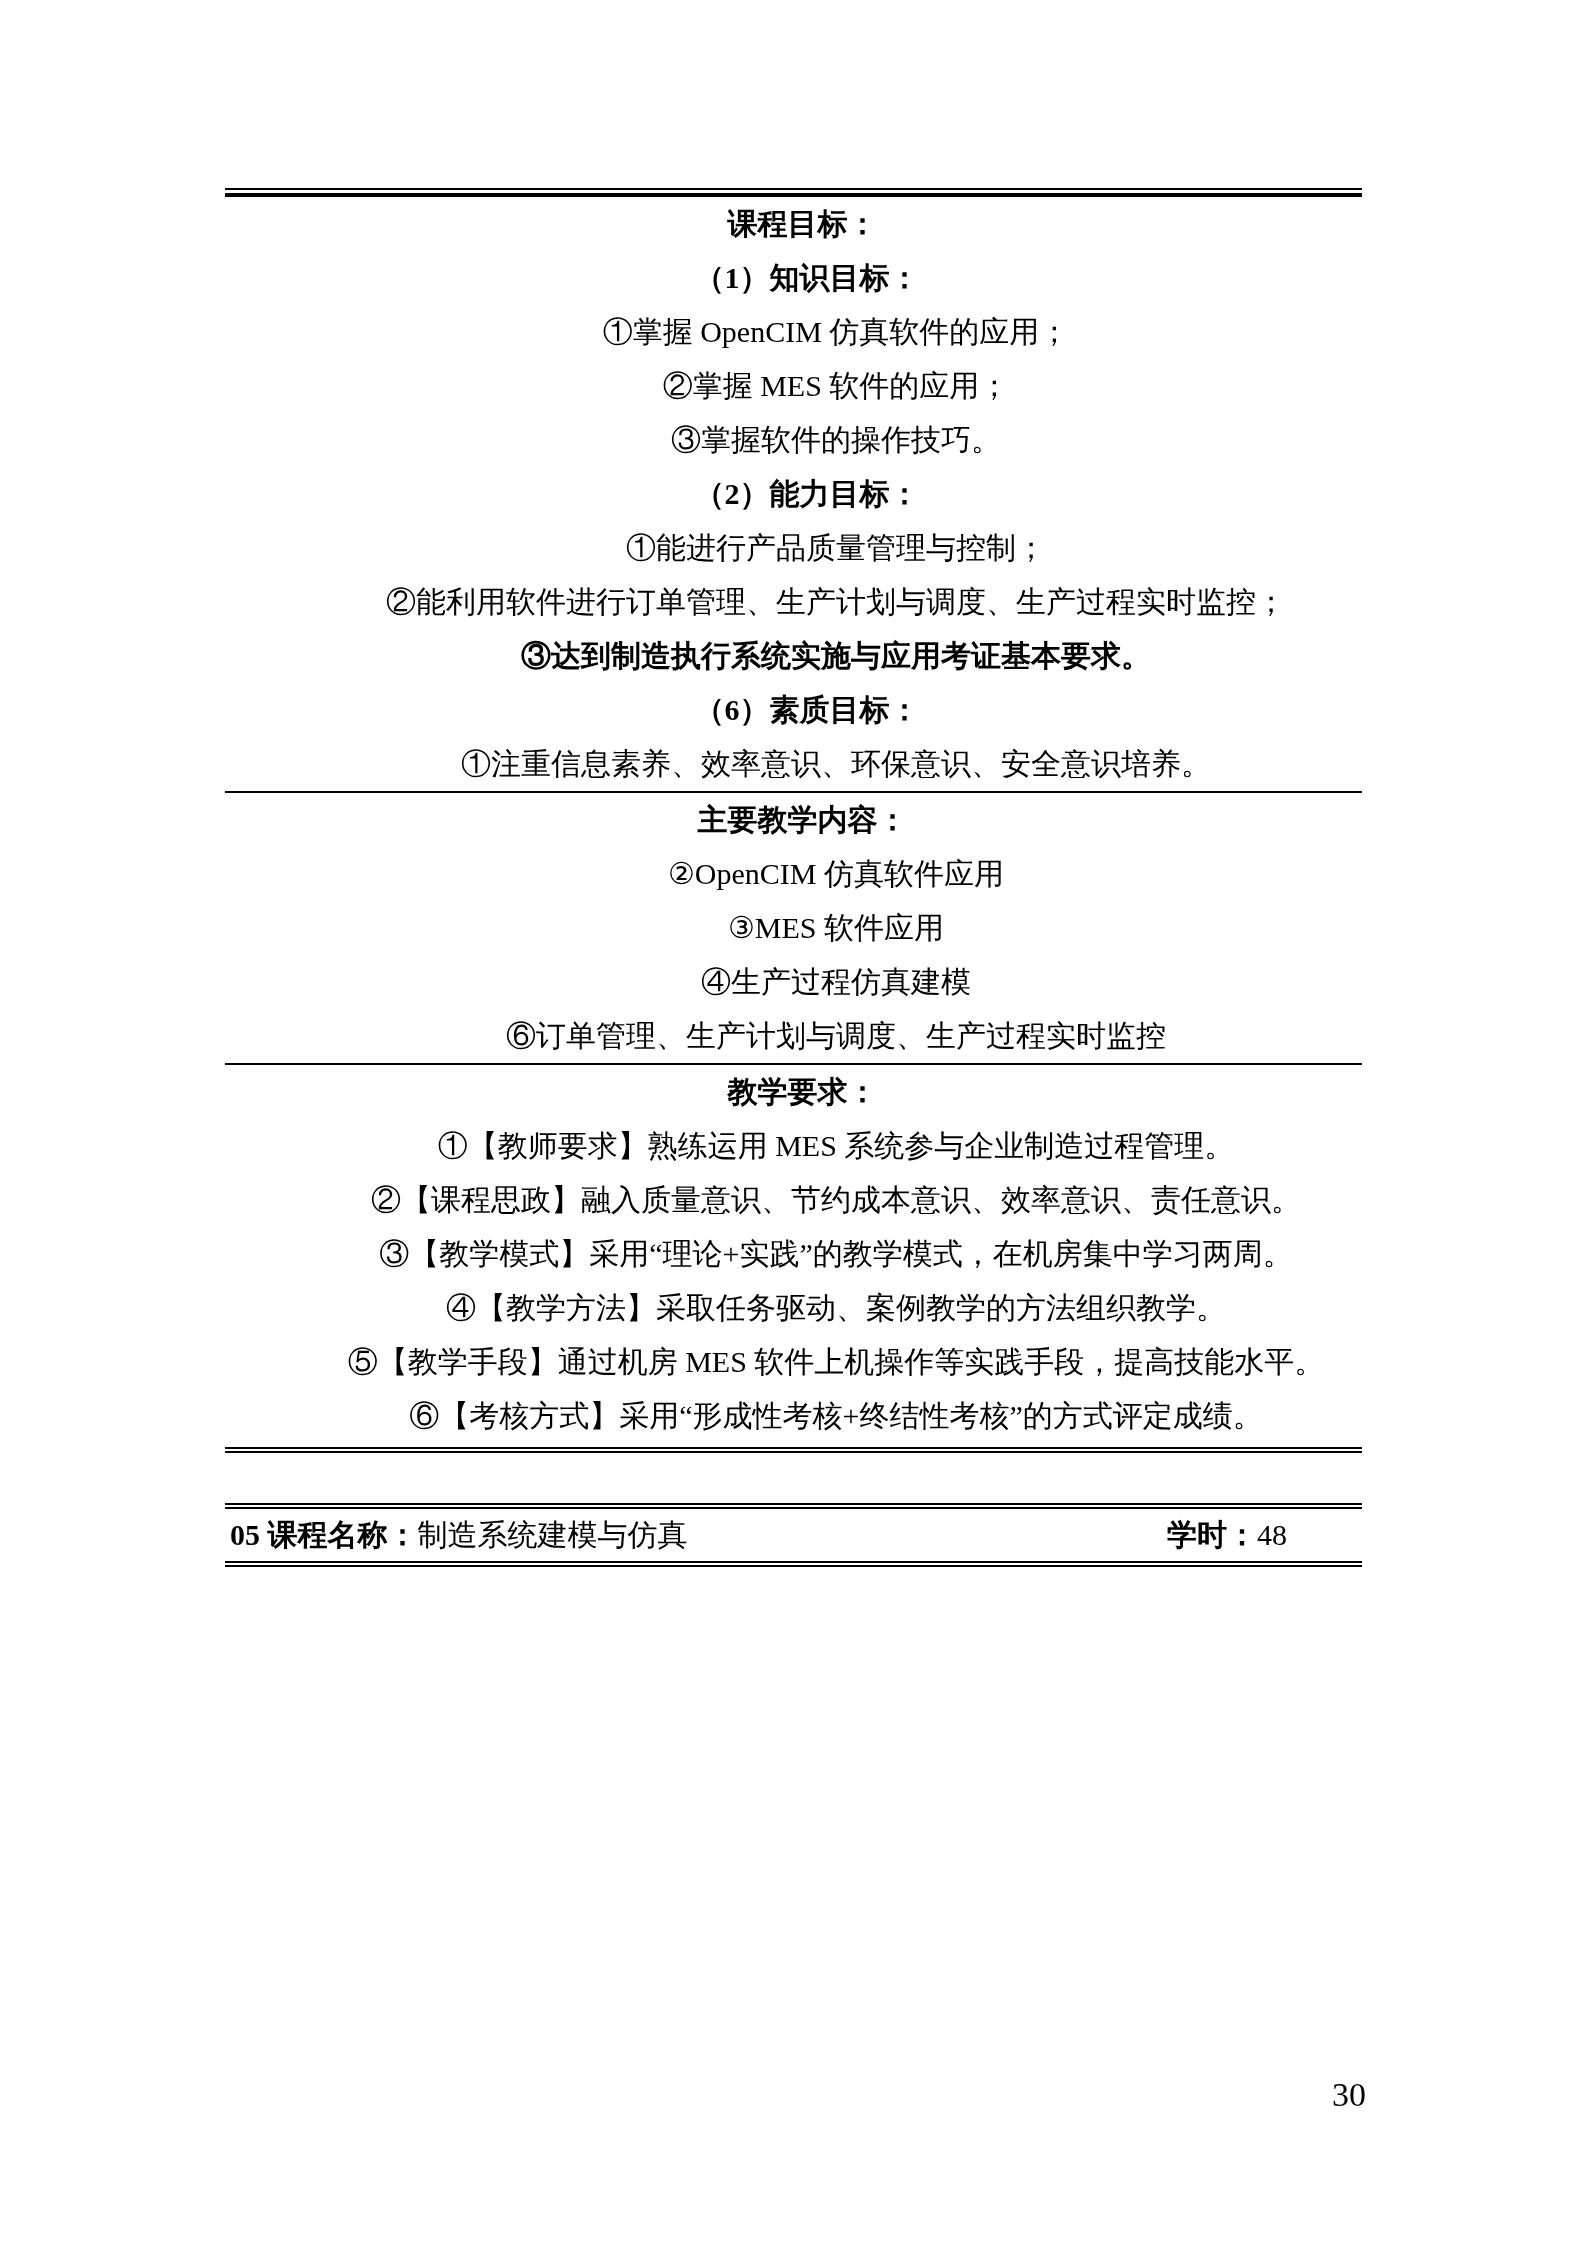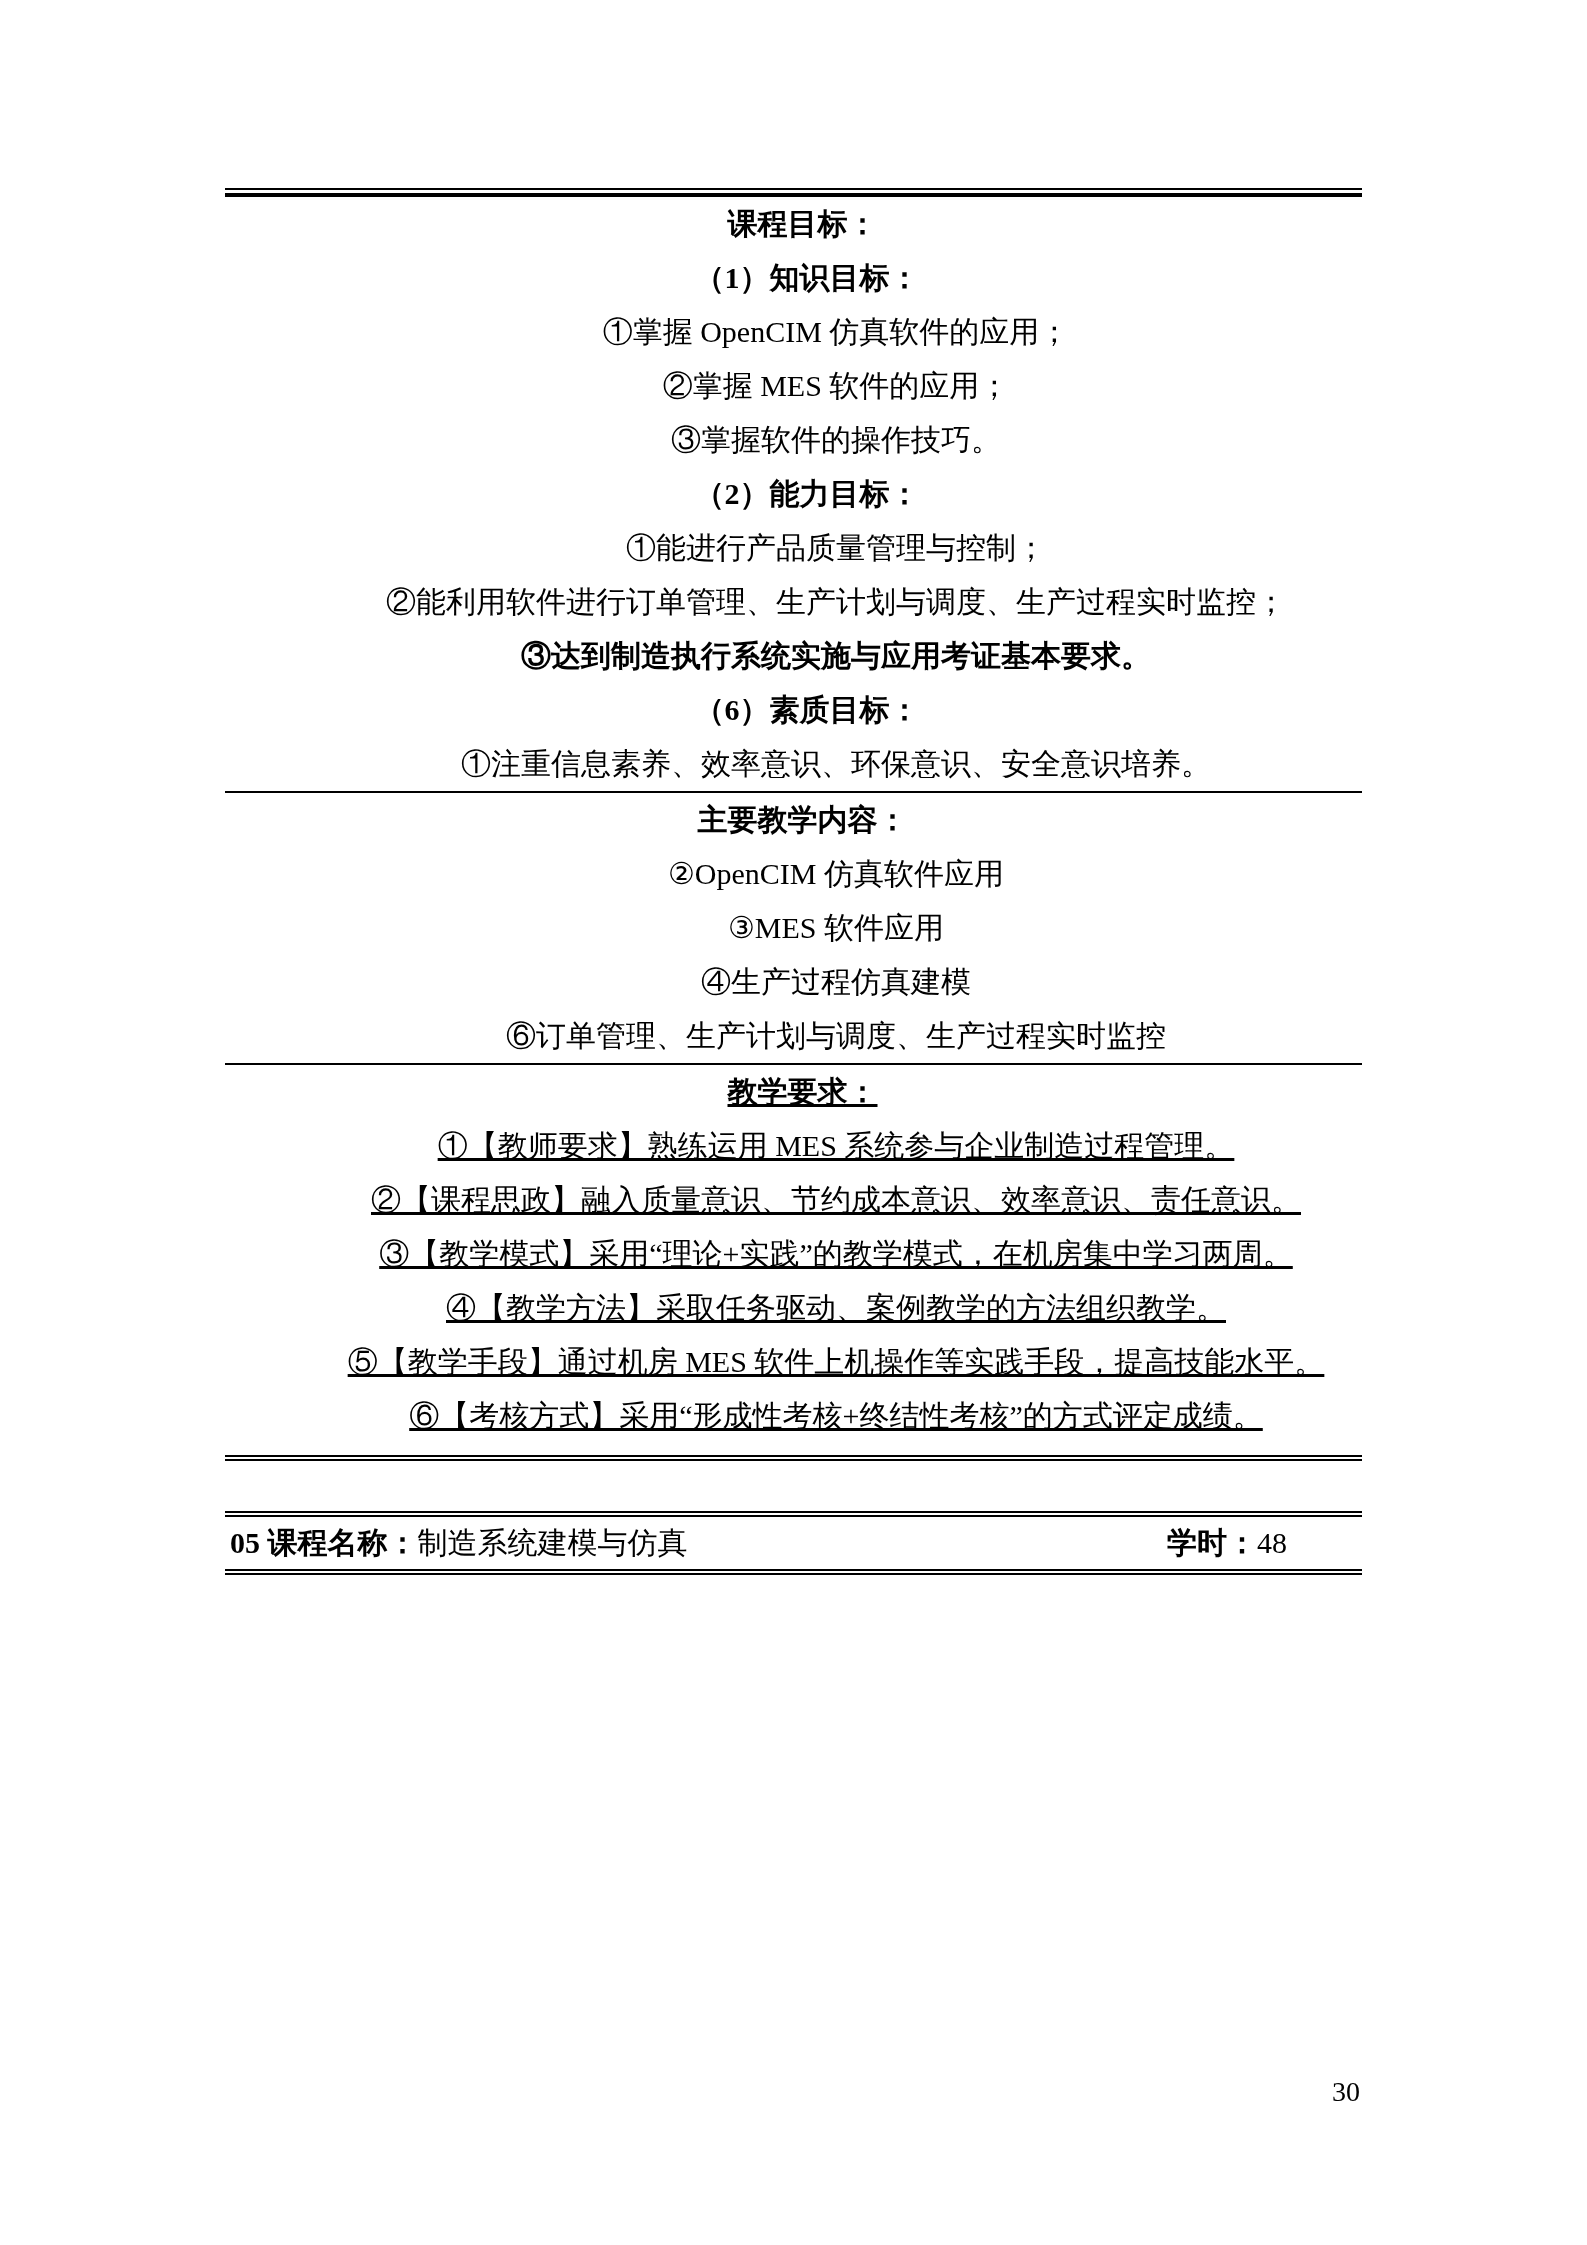--- a/index.html
+++ b/index.html
@@ -25,21 +25,21 @@
   .section { font-size: 30px; }
   .line {
     height: 54px; line-height: 54px;
     white-space: nowrap;
   }
   .line.heading { padding-left: 18px; font-weight: bold; }
   .line.sub     { padding-left: 27px; font-weight: bold; }
   .line.item    { padding-left: 85px; }
   .line.bold    { font-weight: bold; }
   .row-b, .row-c { border-top: 2px solid #000; }
-  .row-c { padding-bottom: 12px; text-decoration: underline; }
+  .row-c { padding-bottom: 4px; }
   .row-empty {
     border-top: 6px double #000;
     border-bottom: 6px double #000;
     height: 50px;
   }
   .row-footer {
     border-bottom: 6px double #000;
     height: 52px;
     display: flex;
     align-items: center;
@@ -47,21 +47,21 @@
     font-size: 30px;
     white-space: nowrap;
     gap: 16px;
   }
   .footer-left  { padding-left: 5px; }
   .footer-right { padding-right: 75px; }
   .bold-label { font-weight: bold; }
   .page-number {
     position: absolute;
     left: 1332px; top: 2076px;
-    font-size: 28px;
+    font-size: 34px;
   }
 </style>
 </head>
 <body>
 
 <div class="doc-table">
   <div class="top-border"></div>
 
   <section class="section row-a">
       <div class="line heading bold">课程目标：</div>

